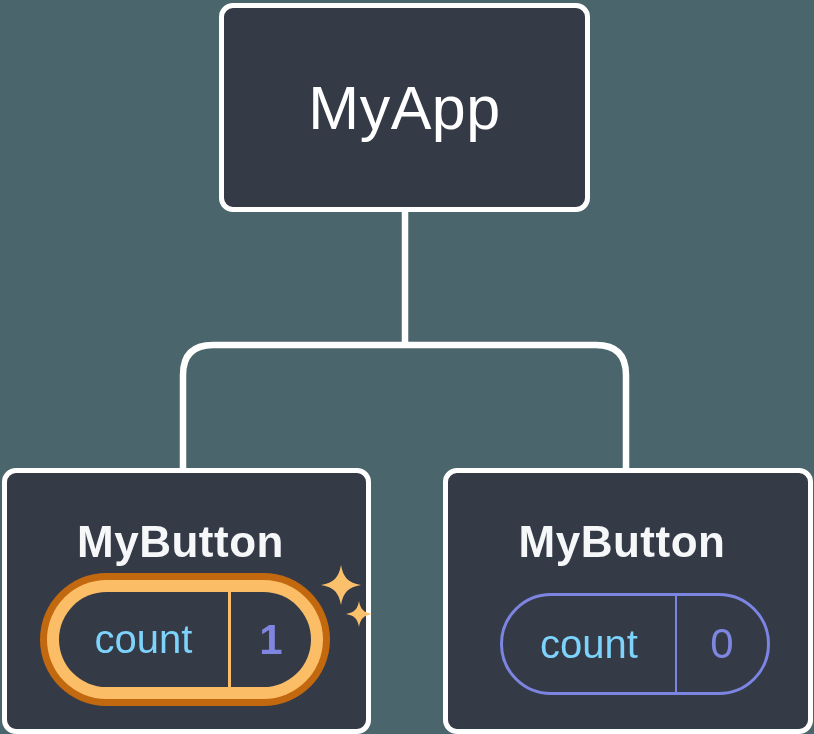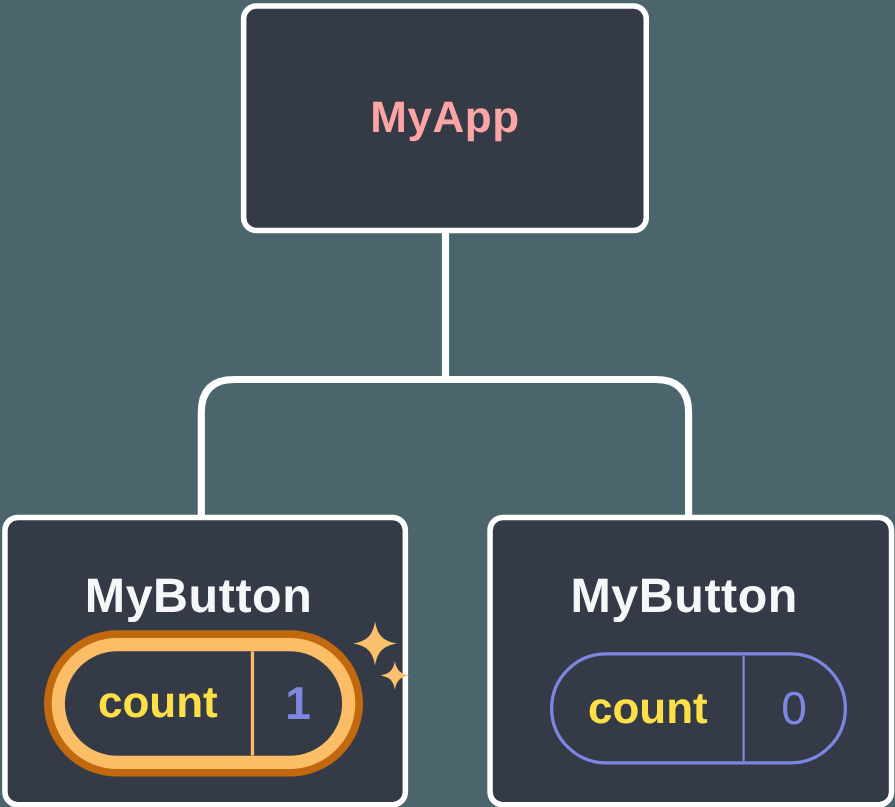--- a/index.html
+++ b/index.html
@@ -48,23 +48,23 @@
     width: 369px;
     height: 266px;
   }
   .node-child-right {
     left: 443px;
     top: 468px;
     width: 370px;
     height: 266px;
   }
   .node-label {
-    color: #fca5a5;
-    font-size: 40px;
-    font-weight: 700;
+    color: #ffffff;
+    font-size: 61px;
+    font-weight: 400;
     letter-spacing: 0.5px;
   }
   .child-title {
     position: absolute;
     left: 0;
     right: 12px;
     top: 44px;
     text-align: center;
     color: #F6F7F9;
     font-size: 44px;
@@ -135,23 +135,23 @@
     justify-content: center;
   }
   .pill-plain .pill-cell-value {
     flex: 1 1 auto;
     display: flex;
     align-items: center;
     justify-content: center;
     border-left: 2.5px solid #7D85E2;
   }
   .pill-key {
-    color: #fde047;
+    color: #7dd3fc;
     font-size: 40px;
-    font-weight: 700;
+    font-weight: 400;
   }
   .pill-value {
     color: #7E86E0;
     font-size: 42px;
     font-weight: 400;
   }
   .pill-value-bold {
     font-weight: 700;
   }
   .sparkle {

